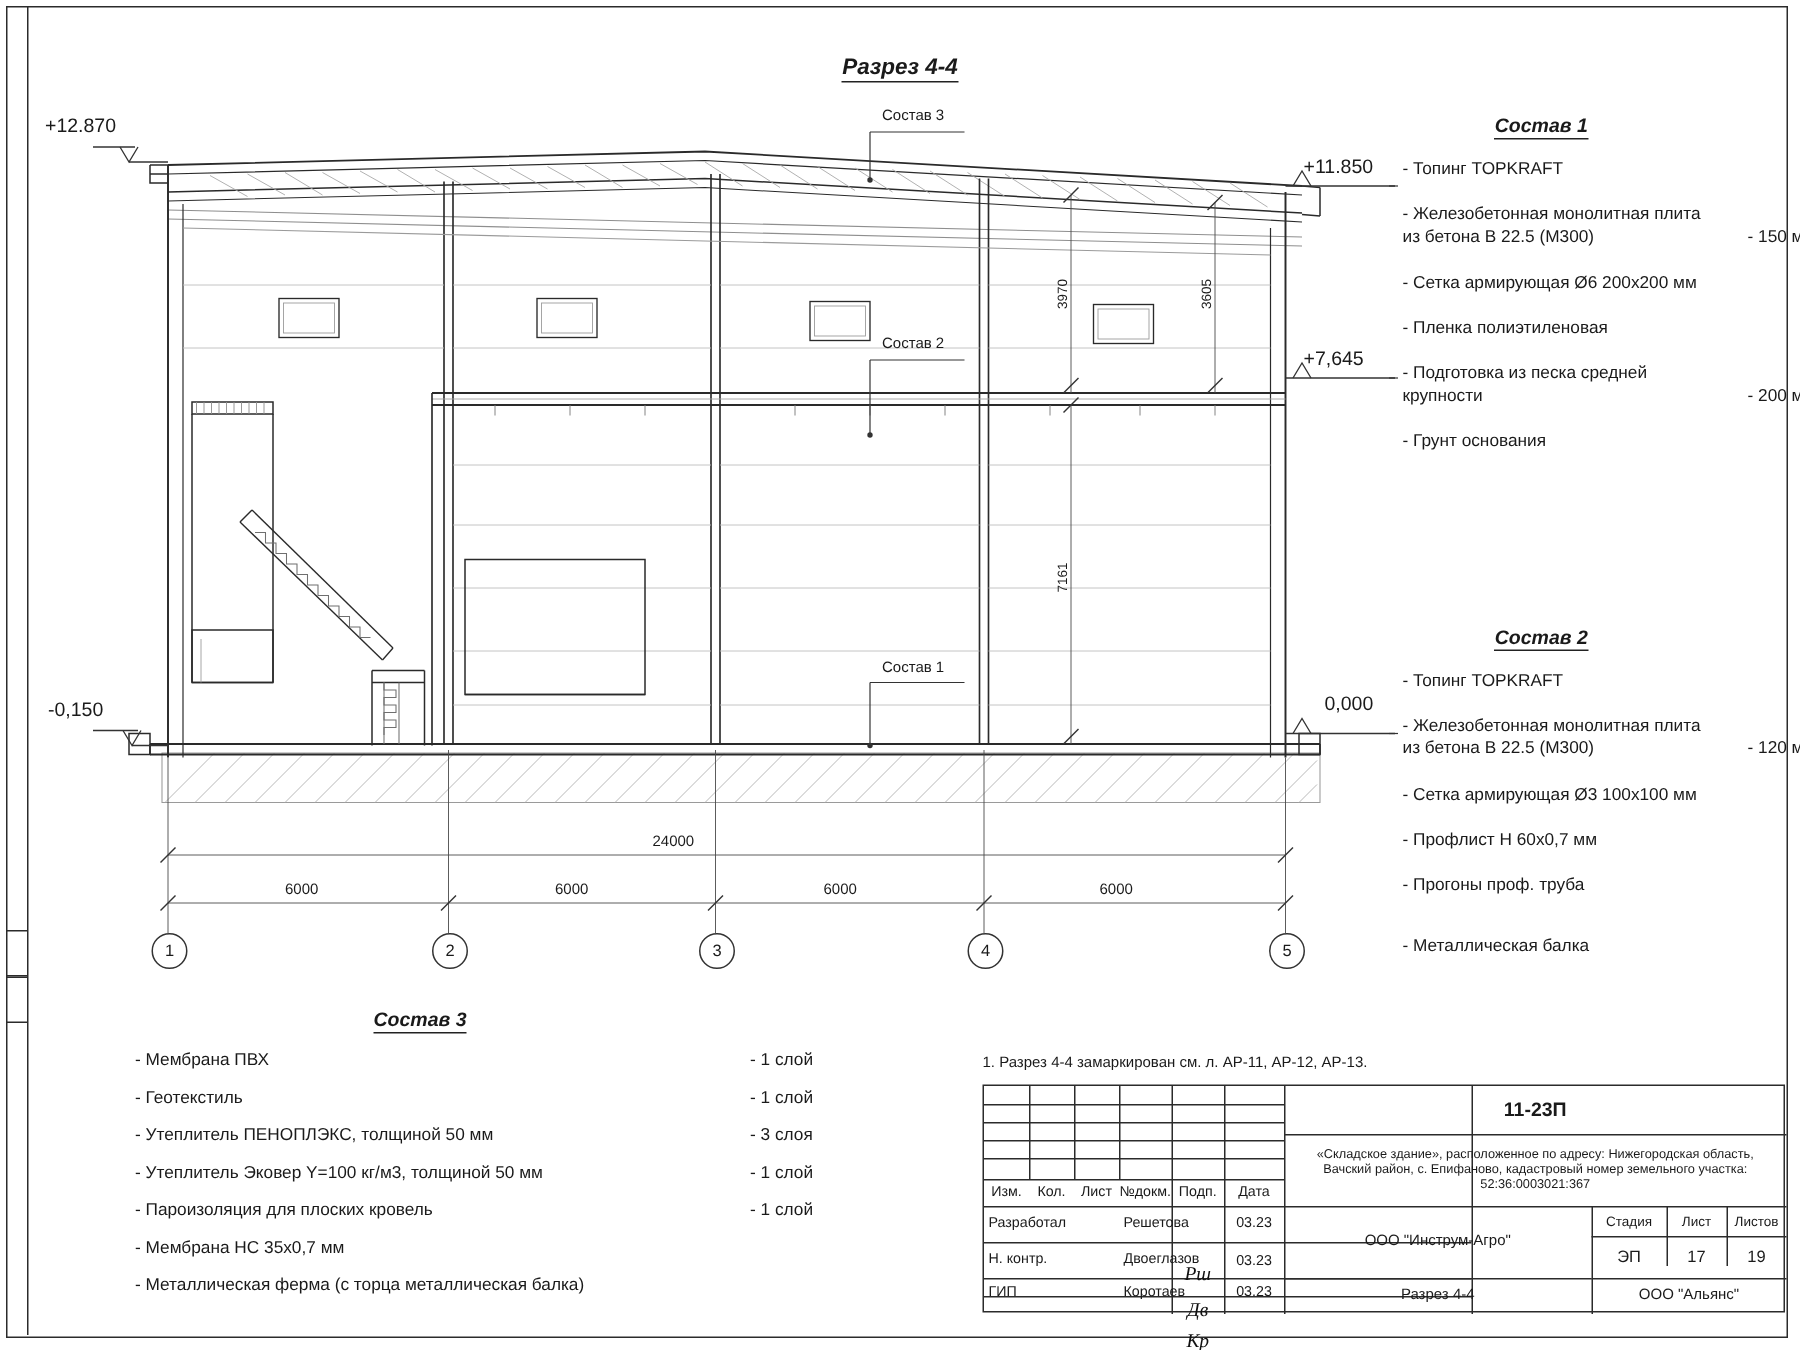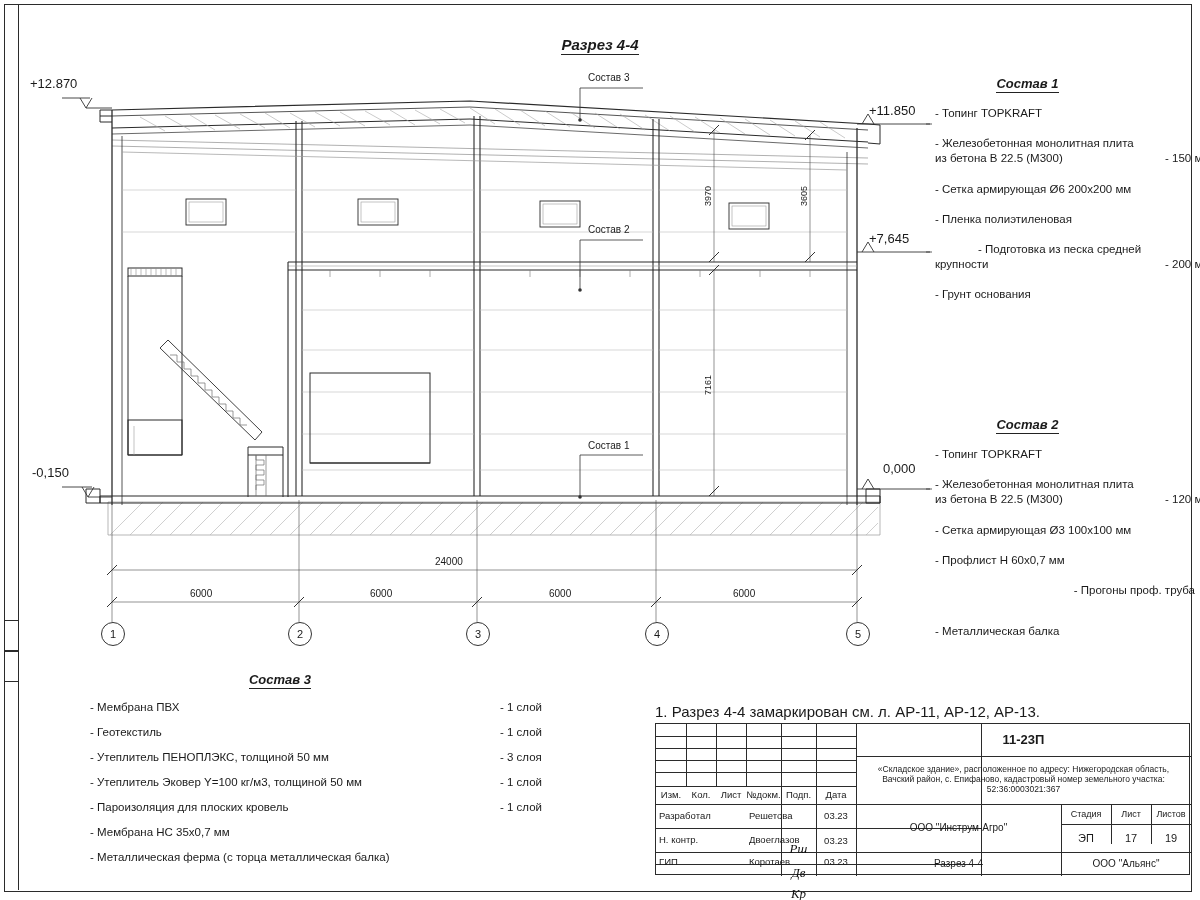--- a/index.html
+++ b/index.html
@@ -37,21 +37,21 @@
   .legend .row{position:relative;margin-top:9px;white-space:nowrap;}
   .legend .qty{position:absolute;left:230px;top:0;}
 
   
   .legend3{position:absolute;left:90px;top:672px;width:500px;font-size:11.5px;}
   .legend3 .head{font-style:italic;font-weight:bold;font-size:13px;text-align:center;margin-bottom:14px;}
   .legend3 .row{position:relative;margin-top:13px;}
   .legend3 .qty{position:absolute;left:410px;top:0;}
 
   
-  .note{position:absolute;left:655px;top:703px;font-size:15px;}
+  .note{position:absolute;left:655px;top:703px;font-size:10px;}
   .tb{position:absolute;left:655px;top:723px;width:535px;height:152px;border:1px solid #2b2b2b;box-sizing:border-box;font-size:10px;}
   .tb div{position:absolute;box-sizing:border-box;}
   .vline{border-left:1px solid #2b2b2b;}
   .hline{border-top:1px solid #2b2b2b;}
   .cell{display:flex;align-items:center;justify-content:center;text-align:center;font-size:9.5px;line-height:1.15;}
   .cell.left{justify-content:flex-start;padding-left:3px;}
   .sig{font-family:"Liberation Serif",serif;font-style:italic;font-size:13px;color:#111;margin-top:33px;}
 </style>
 </head>
 <body>
@@ -405,21 +405,21 @@
       <span class="qty">- 150 мм</span>
     </div>
     <div class="row" style="margin-top:17px;">
       <span>- Сетка армирующая Ø6 200х200 мм</span>
       <span class="qty"></span>
     </div>
     <div class="row" style="margin-top:17px;">
       <span>- Пленка полиэтиленовая</span>
       <span class="qty"></span>
     </div>
-    <div class="row" style="margin-top:17px;margin-left:43px;">
+    <div class="row" style="margin-top:17px;">
       <span>- Подготовка из песка средней</span>
       <span class="qty"></span>
     </div>
     <div class="row" style="margin-top:2px;">
       <span>  крупности</span>
       <span class="qty">- 200 мм</span>
     </div>
     <div class="row" style="margin-top:17px;">
       <span>- Грунт основания</span>
       <span class="qty"></span>
@@ -443,21 +443,21 @@
       <span class="qty">- 120 мм</span>
     </div>
     <div class="row" style="margin-top:17px;">
       <span>- Сетка армирующая Ø3 100х100 мм</span>
       <span class="qty"></span>
     </div>
     <div class="row" style="margin-top:17px;">
       <span>- Профлист Н 60х0,7 мм</span>
       <span class="qty"></span>
     </div>
-    <div class="row" style="margin-top:17px;text-align:right;">
+    <div class="row" style="margin-top:17px;">
       <span>- Прогоны проф. труба</span>
       <span class="qty"></span>
     </div>
     <div class="row" style="margin-top:28px;">
       <span>- Металлическая балка</span>
       <span class="qty"></span>
     </div>
   </div>
 
   <div class="legend3">

